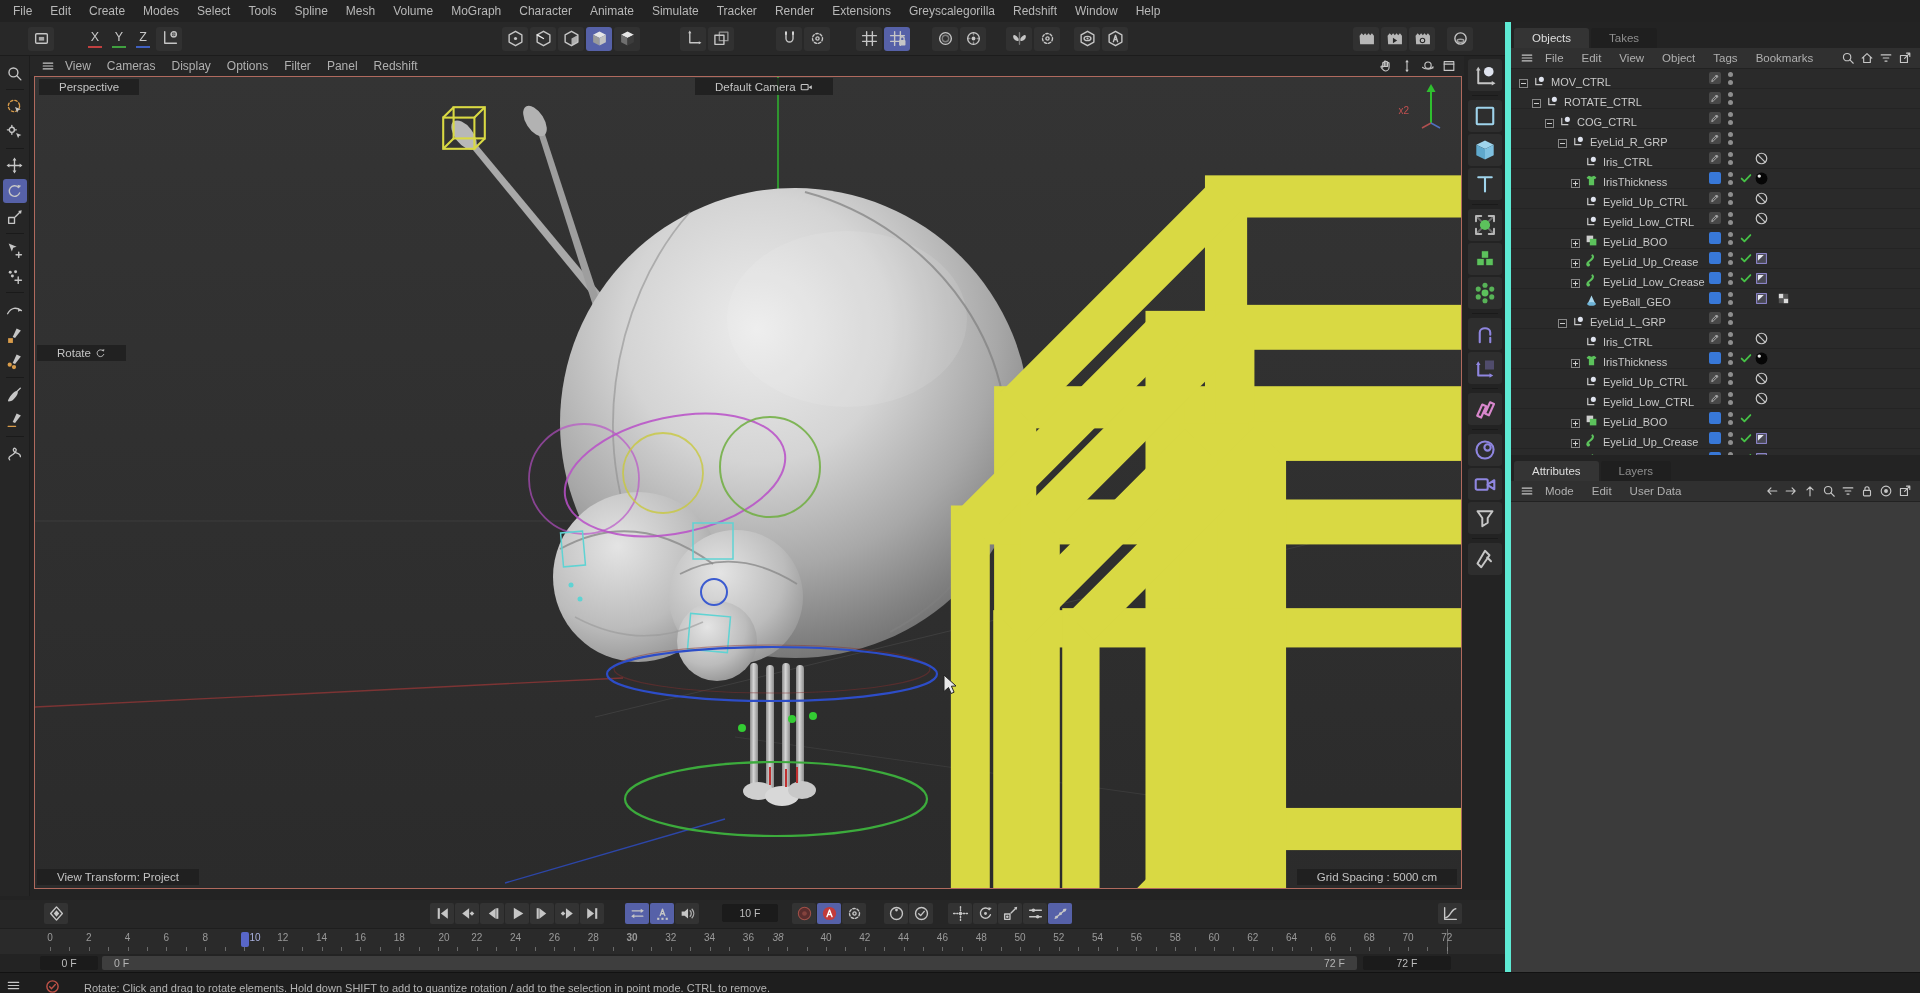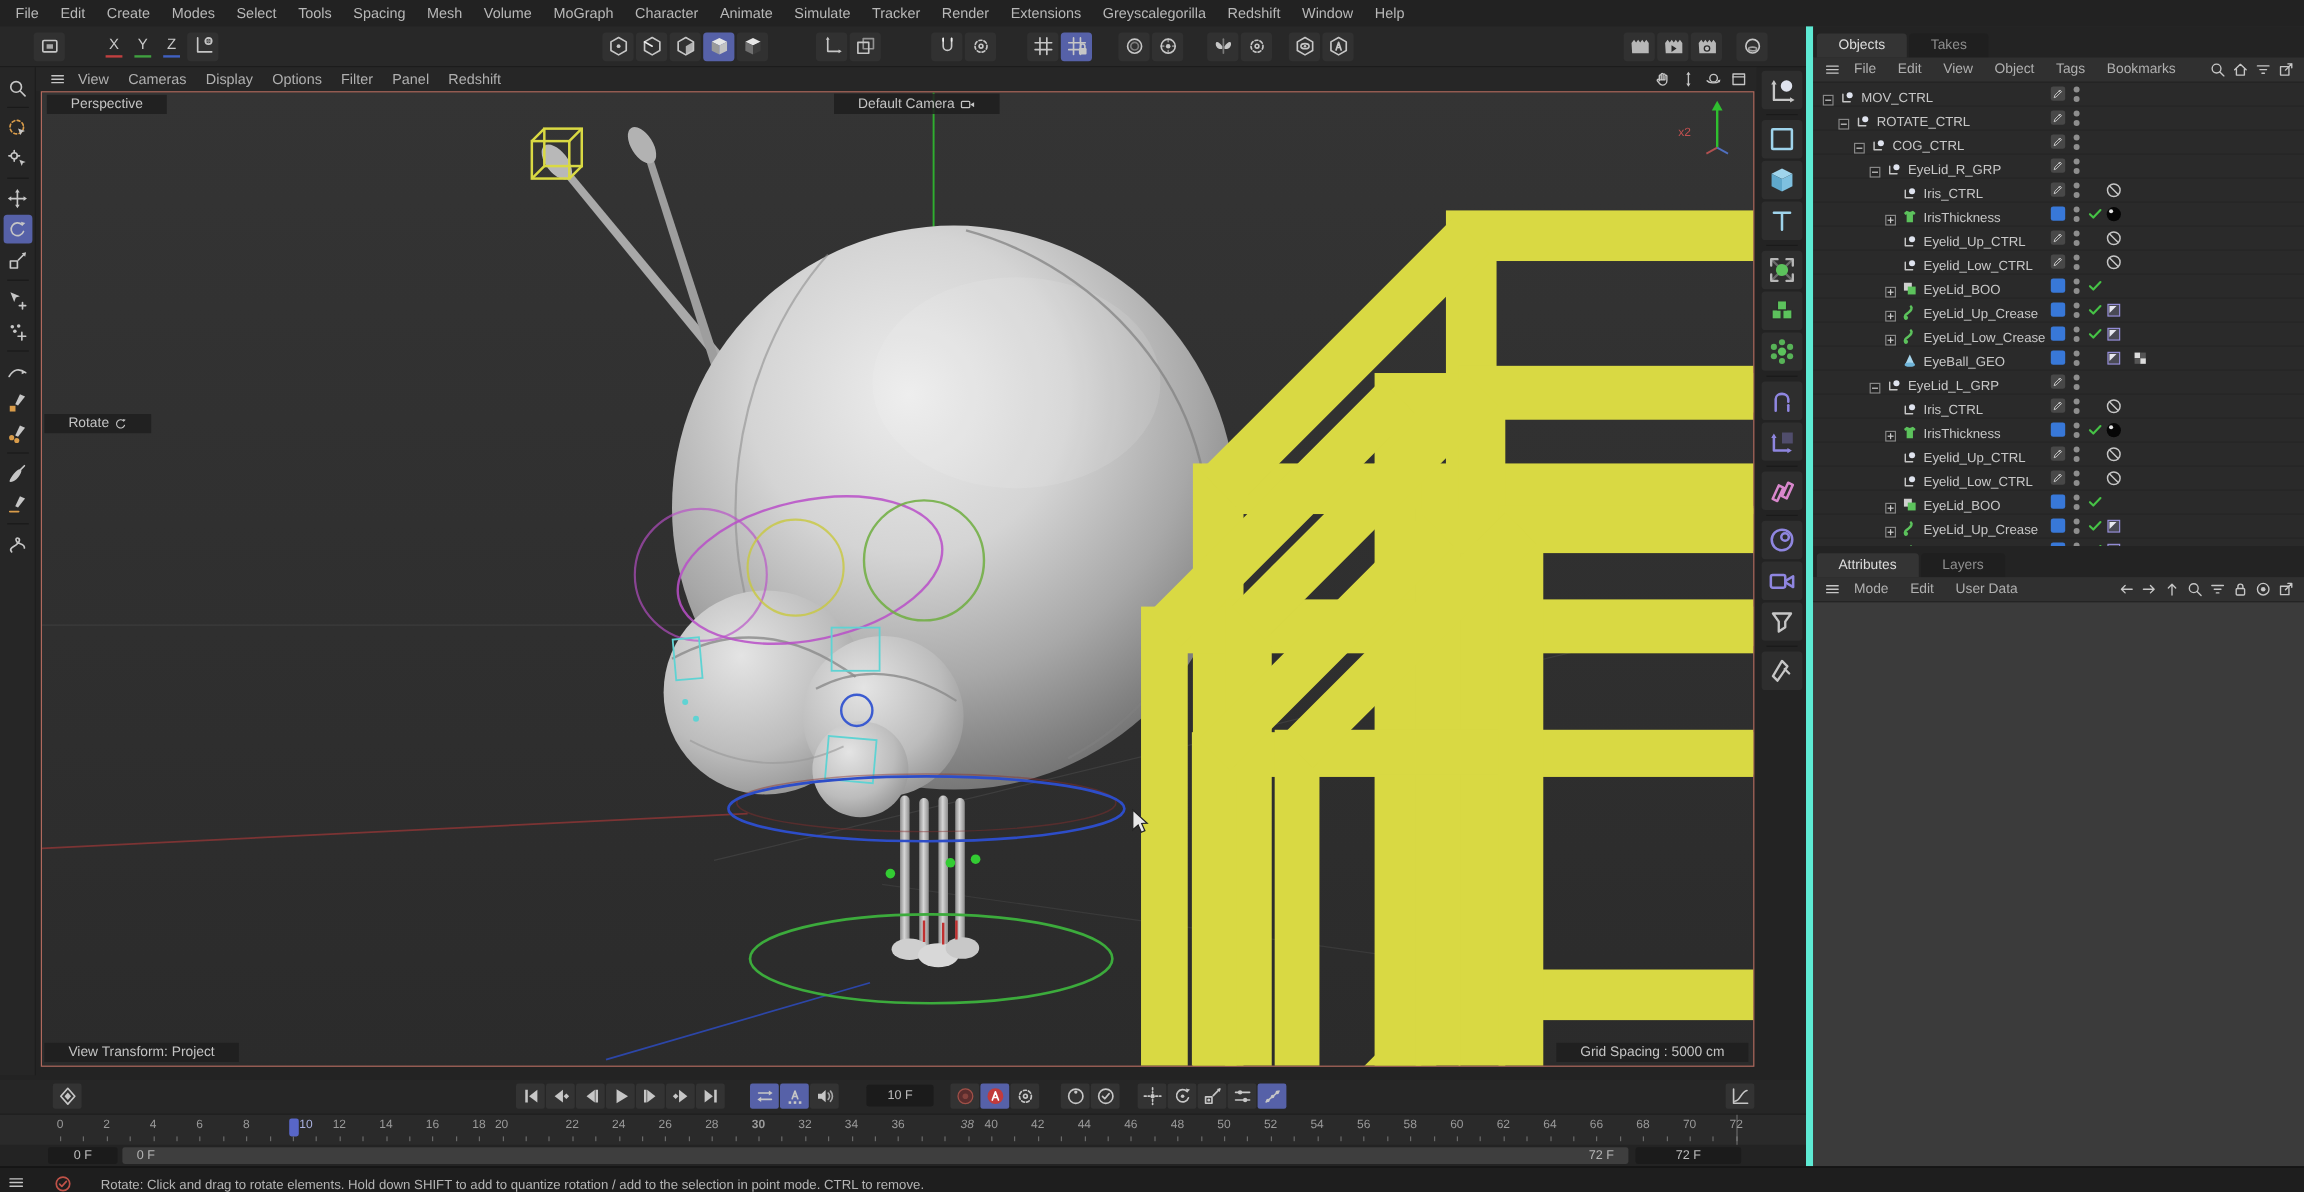--- a/index.html
+++ b/index.html
@@ -514,21 +514,21 @@
 </defs>
 </svg>
 
 <div id="menubar" class="abs">
     <span class="mitem">File</span>
     <span class="mitem">Edit</span>
     <span class="mitem">Create</span>
     <span class="mitem">Modes</span>
     <span class="mitem">Select</span>
     <span class="mitem">Tools</span>
-    <span class="mitem">Spacing</span>
+    <span class="mitem">Spline</span>
     <span class="mitem">Mesh</span>
     <span class="mitem">Volume</span>
     <span class="mitem">MoGraph</span>
     <span class="mitem">Character</span>
     <span class="mitem">Animate</span>
     <span class="mitem">Simulate</span>
     <span class="mitem">Tracker</span>
     <span class="mitem">Render</span>
     <span class="mitem">Extensions</span>
     <span class="mitem">Greyscalegorilla</span>
@@ -1641,21 +1641,21 @@
       <div class="rtick" style="left: 321.6px;"></div>
       <div class="rlab" style="left: 321.6px;">14</div>
       <div class="rtick" style="left: 341px;"></div>
       <div class="rtick" style="left: 360.4px;"></div>
       <div class="rlab" style="left: 360.4px;">16</div>
       <div class="rtick" style="left: 379.8px;"></div>
       <div class="rtick" style="left: 399.2px;"></div>
       <div class="rlab" style="left: 399.2px;">18</div>
       <div class="rtick" style="left: 418.6px;"></div>
       <div class="rtick" style="left: 438px;"></div>
-      <div class="rlab" style="left: 418px;">20</div>
+      <div class="rlab" style="left: 444px;">20</div>
       <div class="rtick" style="left: 457.4px;"></div>
       <div class="rtick" style="left: 476.8px;"></div>
       <div class="rlab" style="left: 476.8px;">22</div>
       <div class="rtick" style="left: 496.2px;"></div>
       <div class="rtick" style="left: 515.6px;"></div>
       <div class="rlab" style="left: 515.6px;">24</div>
       <div class="rtick" style="left: 535px;"></div>
       <div class="rtick" style="left: 554.4px;"></div>
       <div class="rlab" style="left: 554.4px;">26</div>
       <div class="rtick" style="left: 573.8px;"></div>
@@ -1668,21 +1668,21 @@
       <div class="rtick" style="left: 670.8px;"></div>
       <div class="rlab" style="left: 670.8px;">32</div>
       <div class="rtick" style="left: 690.2px;"></div>
       <div class="rtick" style="left: 709.6px;"></div>
       <div class="rlab" style="left: 709.6px;">34</div>
       <div class="rtick" style="left: 729px;"></div>
       <div class="rtick" style="left: 748.4px;"></div>
       <div class="rlab" style="left: 748.4px;">36</div>
       <div class="rtick" style="left: 767.8px;"></div>
       <div class="rtick" style="left: 787.2px;"></div>
-      <div class="rlab" style="left: 806px; font-style: italic;">38</div>
+      <div class="rlab" style="left: 778px; font-style: italic;">38</div>
       <div class="rtick" style="left: 806.6px;"></div>
       <div class="rtick" style="left: 826px;"></div>
       <div class="rlab" style="left: 826px;">40</div>
       <div class="rtick" style="left: 845.4px;"></div>
       <div class="rtick" style="left: 864.8px;"></div>
       <div class="rlab" style="left: 864.8px;">42</div>
       <div class="rtick" style="left: 884.2px;"></div>
       <div class="rtick" style="left: 903.6px;"></div>
       <div class="rlab" style="left: 903.6px;">44</div>
       <div class="rtick" style="left: 923px;"></div>

